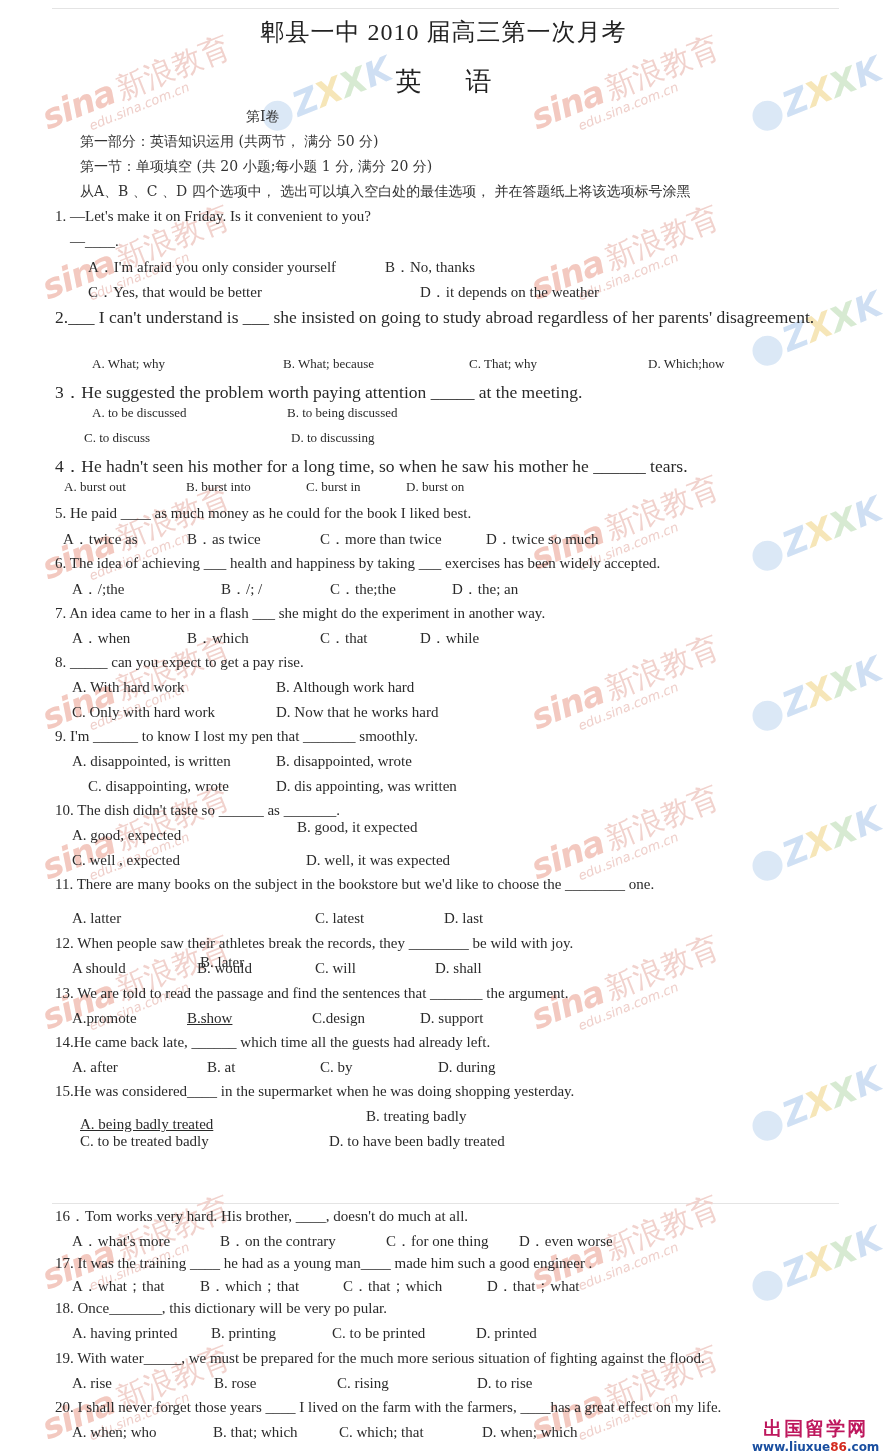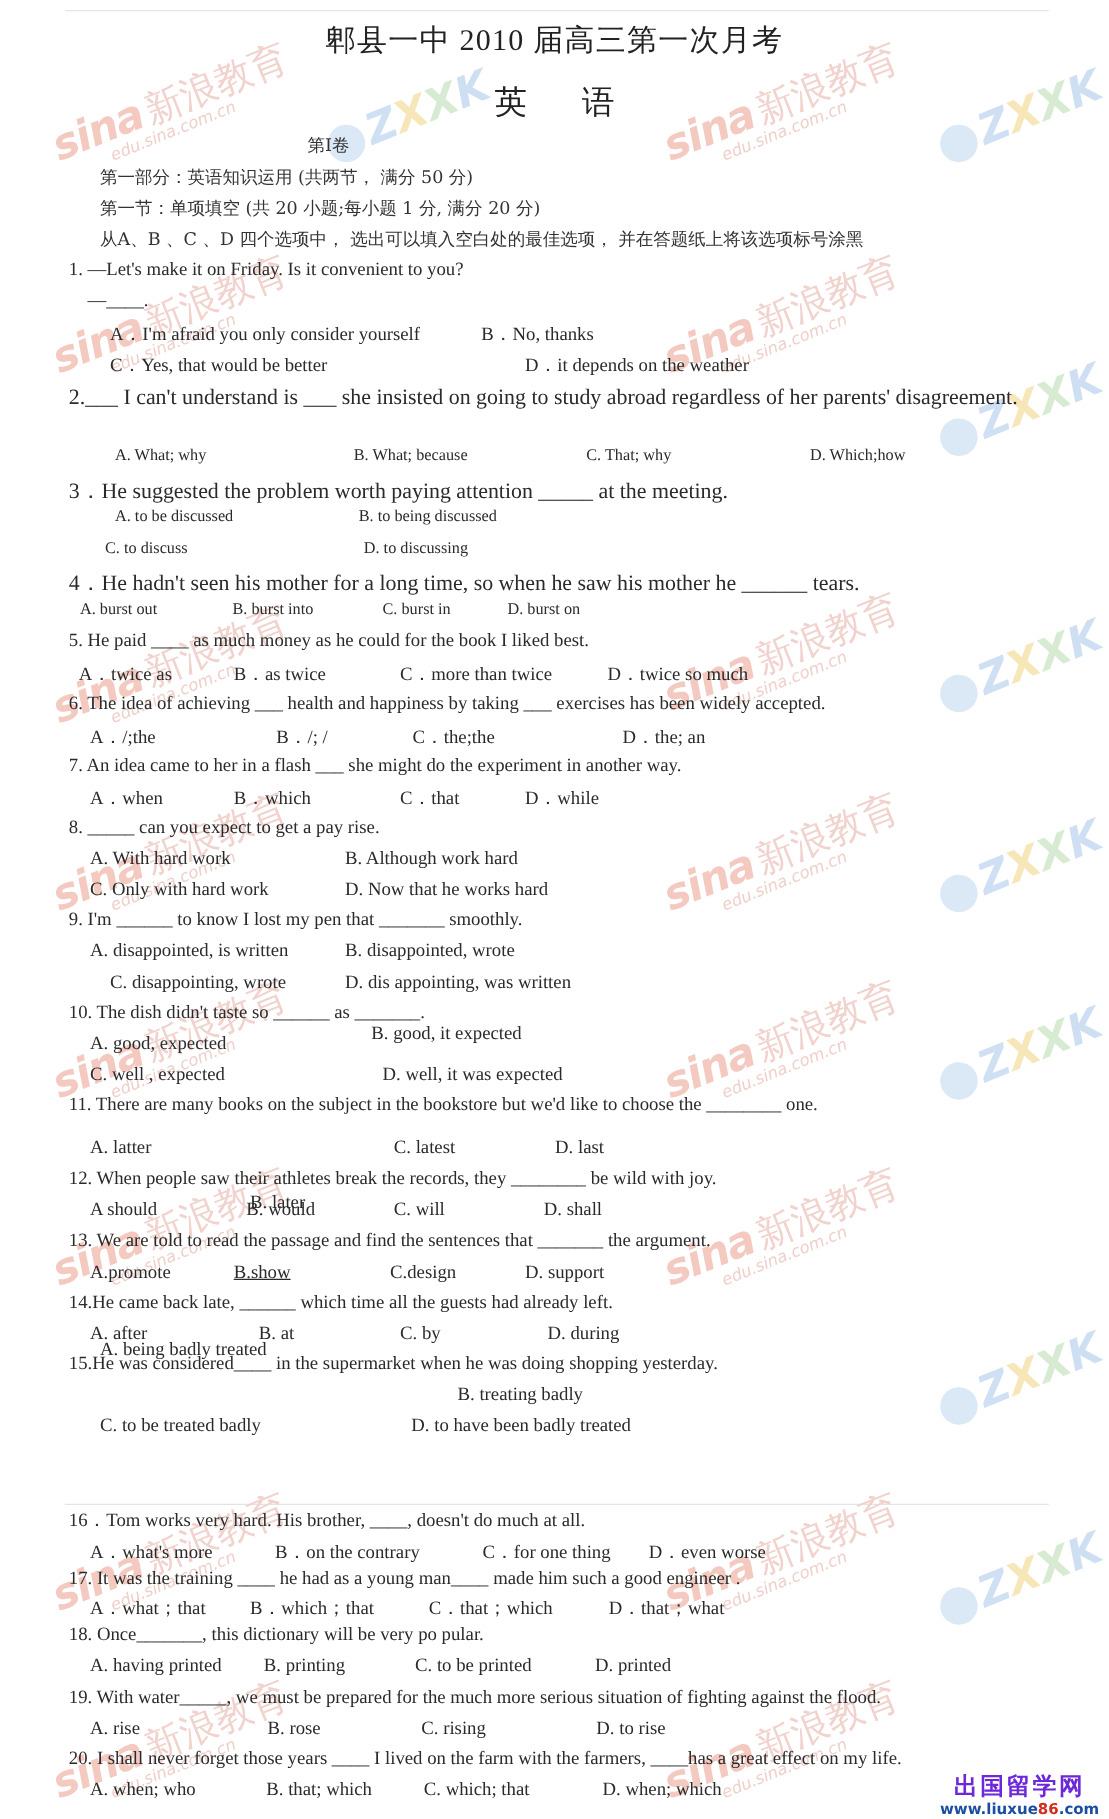--- a/index.html
+++ b/index.html
@@ -22,21 +22,21 @@
   .subject { position: absolute; top: 64px; left: 0; width: 887px; text-align: center; font-size: 26px; color: #222; letter-spacing: 44px; text-indent: 44px; }
   .volume { position: absolute; top: 108px; left: 246px; font-size: 14px; }
   .line { position: absolute; left: 55px; font-size: 15px; white-space: nowrap; margin-left: 25px; }
   .cn-line { font-family: "DejaVu Serif", serif; font-size: 14px; color: #333; }
   .q { position: absolute; left: 55px; white-space: nowrap; font-size: 15px; }
   .q.big { font-size: 17.5px; }
   .opt { position: absolute; white-space: nowrap; font-size: 15px; }
   .opt.big { font-size: 13px; }
   .q2 { width: 780px; white-space: normal; text-align: justify; line-height: 25px; }
   .footer-logo { position: absolute; left: 752px; top: 1416px; text-align: center; }
-  .footer-logo .cn { font-family: "DejaVu Sans", sans-serif; font-size: 19px; font-weight: bold; color: #6d28d9; letter-spacing: 2px; text-align: center; }
+  .footer-logo .cn { font-family: "DejaVu Sans", sans-serif; font-size: 19px; font-weight: bold; color: #be185d; letter-spacing: 2px; text-align: center; }
   .footer-logo .url { font-family: "DejaVu Sans", sans-serif; font-size: 12px; font-weight: bold; color: #1a4fa0; margin-top: -2px; }
   .footer-logo .url .num { color: #d42a1d; }
 </style>
 </head>
 <body>
 
 <div class="hr" style="top:8px;"></div>
 <div class="hr" style="top:1203px;"></div>
 
 <div class="wm wm-sina" style="left:36px; top:100px;"><span class="logo">sina</span><span class="cn">新浪教育</span><span class="url">edu.sina.com.cn</span></div>
@@ -100,21 +100,21 @@
 <div class="q" style="top:505px;">5. He paid ____ as much money as he could for the book I liked best.</div>
 <div class="opt" style="top:530px; left:63px;">A．twice as</div>
 <div class="opt" style="top:530px; left:187px;">B．as twice</div>
 <div class="opt" style="top:530px; left:320px;">C．more than twice</div>
 <div class="opt" style="top:530px; left:486px;">D．twice so much</div>
 
 <div class="q" style="top:555px;">6. The idea of achieving ___ health and happiness by taking ___ exercises has been widely accepted.</div>
 <div class="opt" style="top:580px; left:72px;">A．/;the</div>
 <div class="opt" style="top:580px; left:221px;">B．/; /</div>
 <div class="opt" style="top:580px; left:330px;">C．the;the</div>
-<div class="opt" style="top:580px; left:452px;margin-left:46px;">D．the; an</div>
+<div class="opt" style="top:580px; left:452px;">D．the; an</div>
 
 <div class="q" style="top:605px;">7. An idea came to her in a flash ___ she might do the experiment in another way.</div>
 <div class="opt" style="top:629px; left:72px;">A．when</div>
 <div class="opt" style="top:629px; left:187px;">B．which</div>
 <div class="opt" style="top:629px; left:320px;">C．that</div>
 <div class="opt" style="top:629px; left:420px;">D．while</div>
 
 <div class="q" style="top:654px;">8. _____ can you expect to get a pay rise.</div>
 <div class="opt" style="top:679px; left:72px;">A. With hard work</div>
 <div class="opt" style="top:679px; left:276px;">B. Although work hard</div>
@@ -151,21 +151,21 @@
 <div class="opt" style="top:1010px; left:312px;">C.design</div>
 <div class="opt" style="top:1010px; left:420px;">D. support</div>
 
 <div class="q" style="top:1034px;">14.He came back late, ______ which time all the guests had already left.</div>
 <div class="opt" style="top:1059px; left:72px;">A. after</div>
 <div class="opt" style="top:1059px; left:207px;">B. at</div>
 <div class="opt" style="top:1059px; left:320px;">C. by</div>
 <div class="opt" style="top:1059px; left:438px;">D. during</div>
 
 <div class="q" style="top:1083px;">15.He was considered____ in the supermarket when he was doing shopping yesterday.</div>
-<div class="opt" style="top:1072px; left:80px;">A. being badly treated</div>
+<div class="opt" style="top:1116px; left:80px;text-decoration:underline;">A. being badly treated</div>
 <div class="opt" style="top:1108px; left:366px;">B. treating badly</div>
 <div class="opt" style="top:1133px; left:80px;">C. to be treated badly</div>
 <div class="opt" style="top:1133px; left:329px;">D. to have been badly treated</div>
 
 <div class="q" style="top:1207px;">16．Tom works very hard. His brother, ____, doesn't do much at all.</div>
 <div class="opt" style="top:1232px; left:72px;">A．what's more</div>
 <div class="opt" style="top:1232px; left:220px;">B．on the contrary</div>
 <div class="opt" style="top:1232px; left:386px;">C．for one thing</div>
 <div class="opt" style="top:1232px; left:519px;">D．even worse</div>
 

